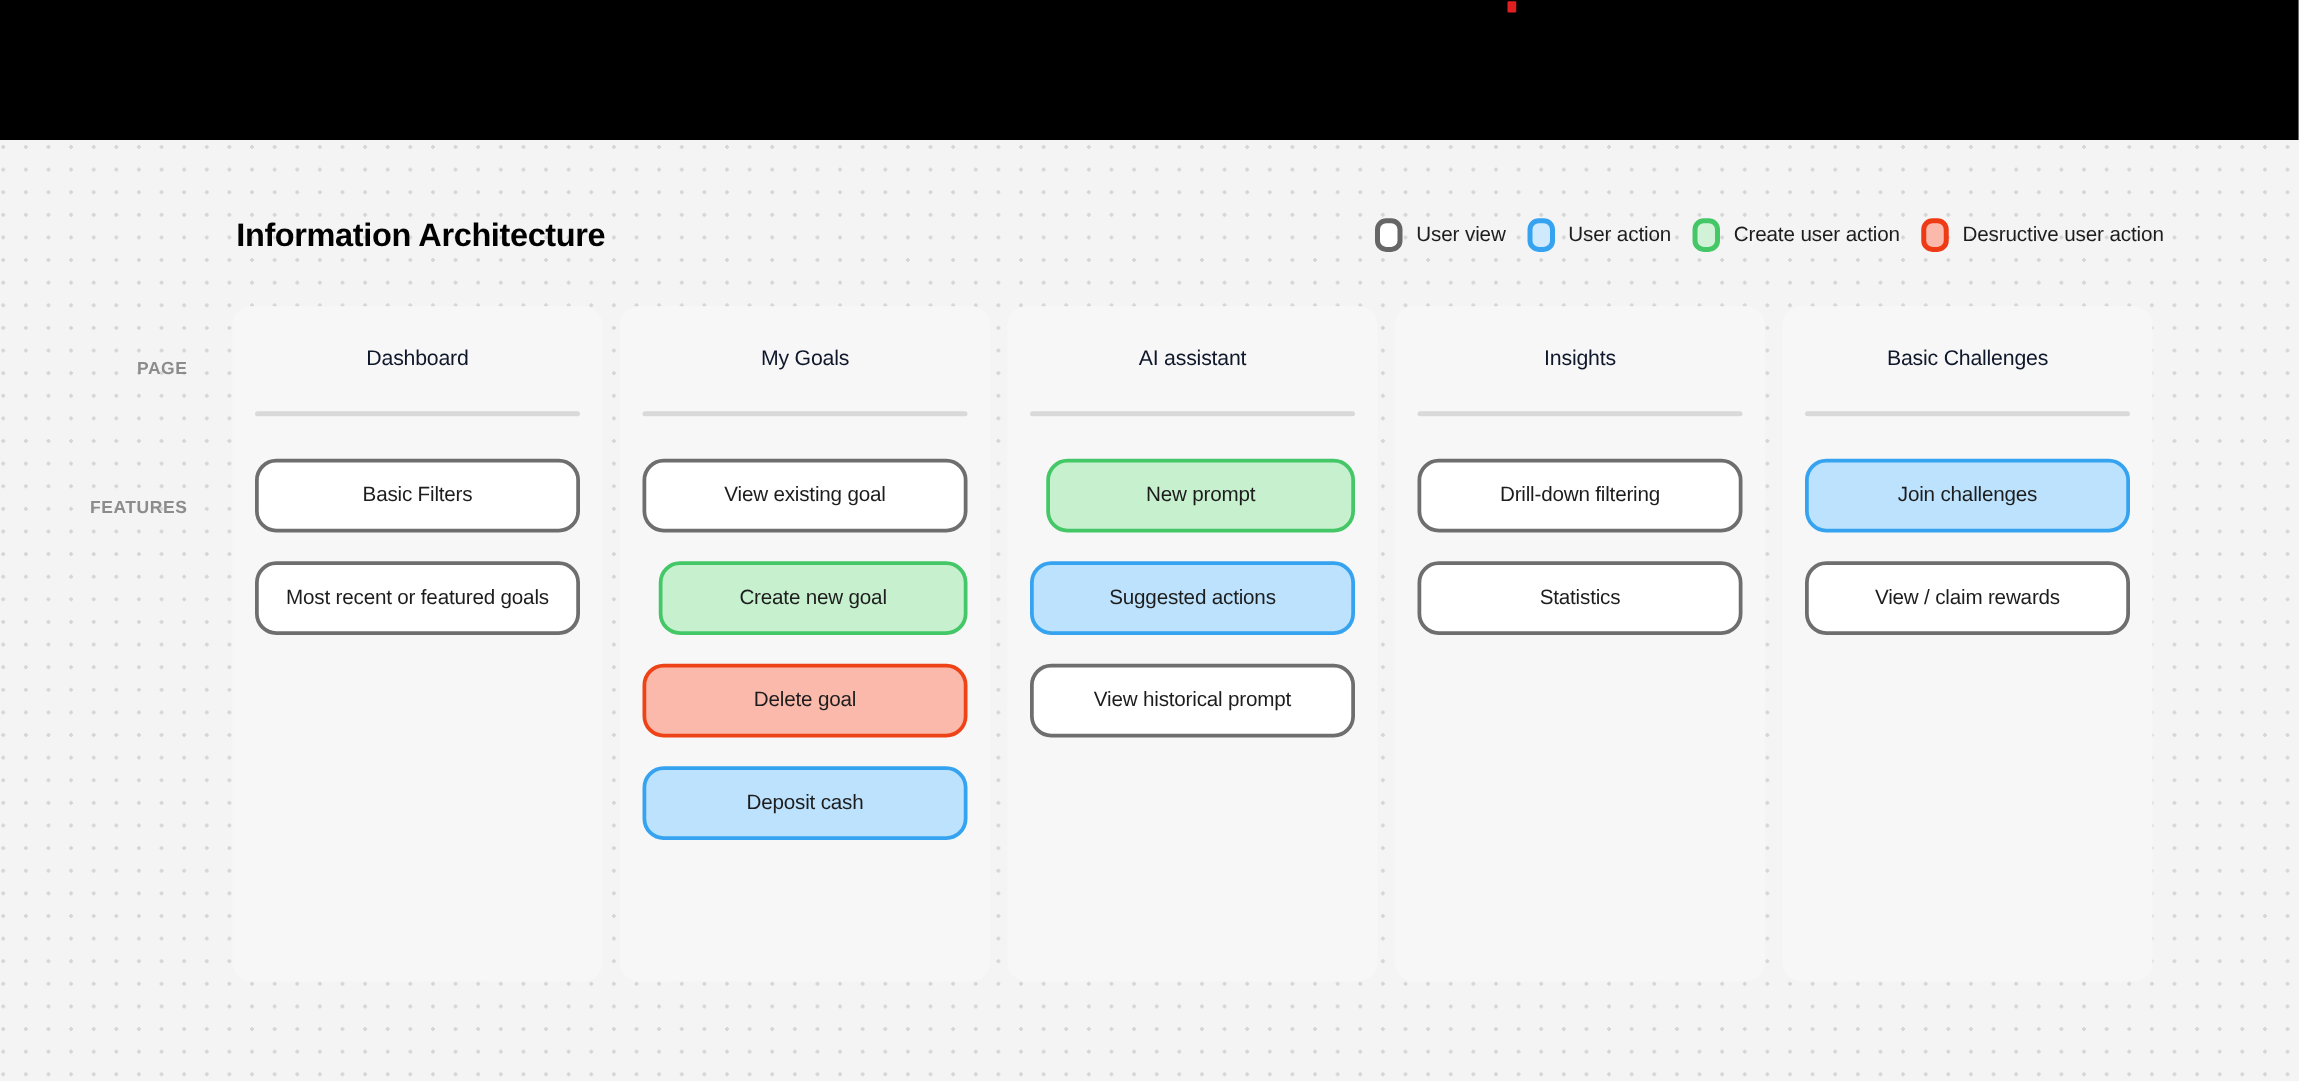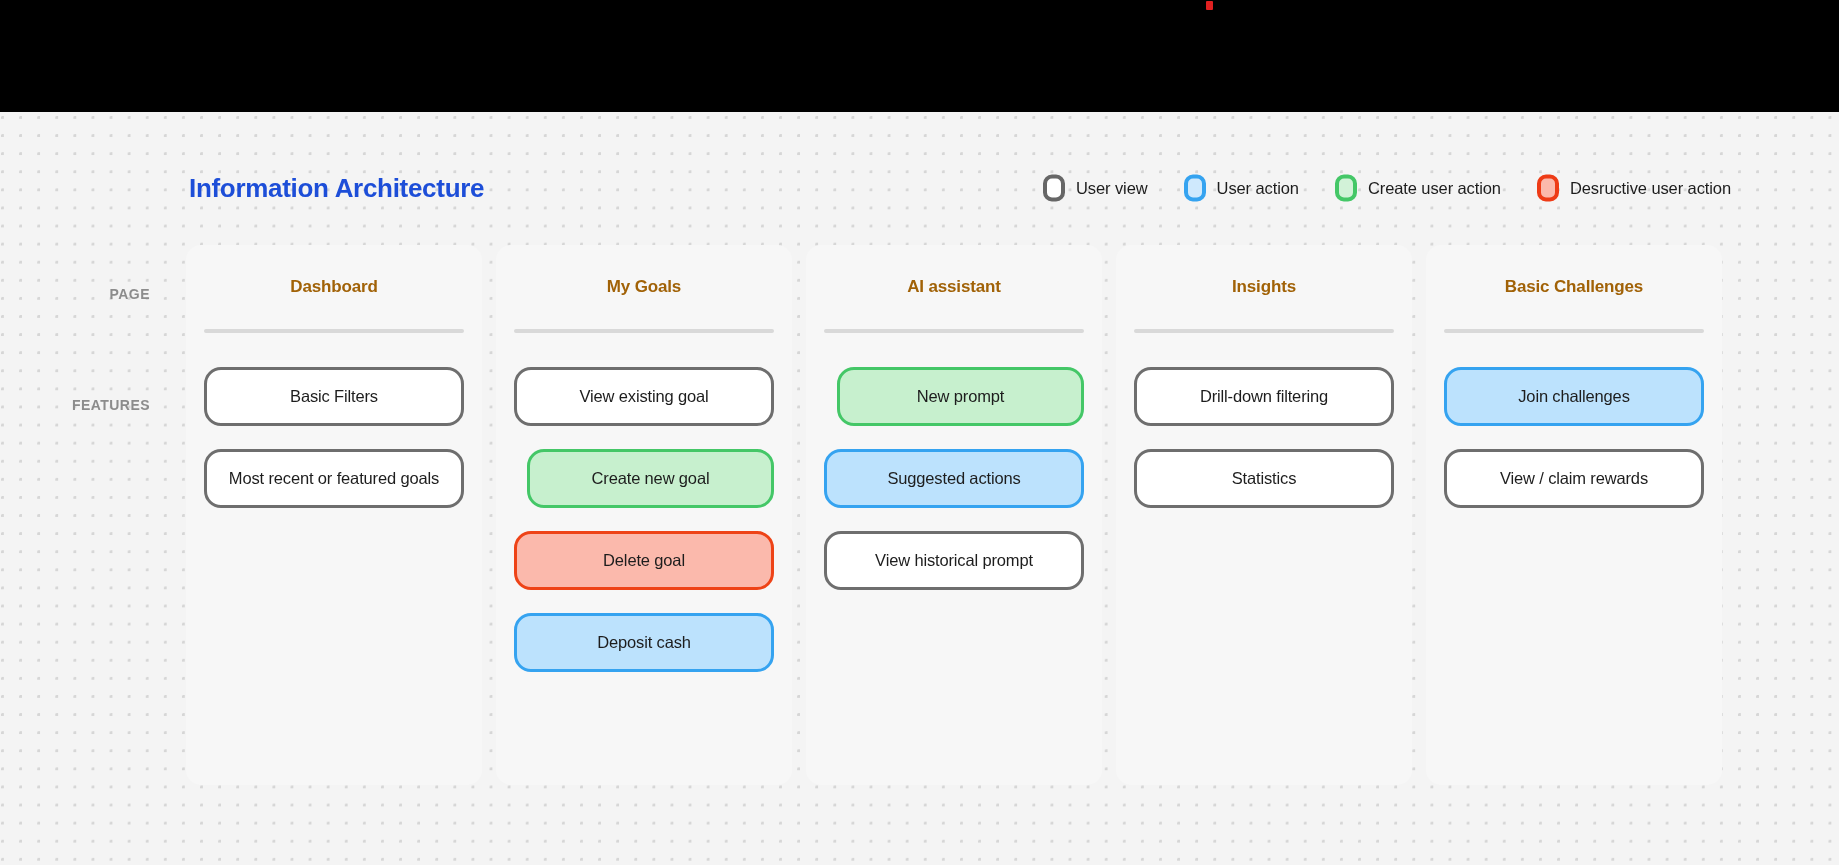--- a/index.html
+++ b/index.html
@@ -60,33 +60,33 @@
     align-items: center;
   }
 
   .page-title {
     position: absolute;
     left: 189px;
     top: 50%;
     transform: translateY(-50%);
     font-size: 26px;
     font-weight: 700;
-    color: #1d4ed8;
+    color: #000000;
     letter-spacing: -0.3px;
     white-space: nowrap;
   }
 
   .legend {
     position: absolute;
     right: 108px;
     top: 50%;
     transform: translateY(-50%);
     display: flex;
     align-items: center;
-    gap: 36px;
+    gap: 17px;
     margin-left: 44px;
   }
 
   .legend-item {
     display: flex;
     align-items: center;
     gap: 11px;
     white-space: nowrap;
   }
 
@@ -139,22 +139,22 @@
     padding: 0;
     min-width: 0;
   }
 
   .column-head {
     height: 84px;
     display: flex;
     align-items: center;
     justify-content: center;
     font-size: 17px;
-    font-weight: 700;
-    color: #a16207;
+    font-weight: 400;
+    color: #0f172a;
     letter-spacing: -0.15px;
     text-align: left;
     padding: 0 10px;
   }
 
   .column-divider {
     height: 4px;
     background: #d9d9d9;
     border-radius: 2px;
     margin: 0 18px 0 18px;

